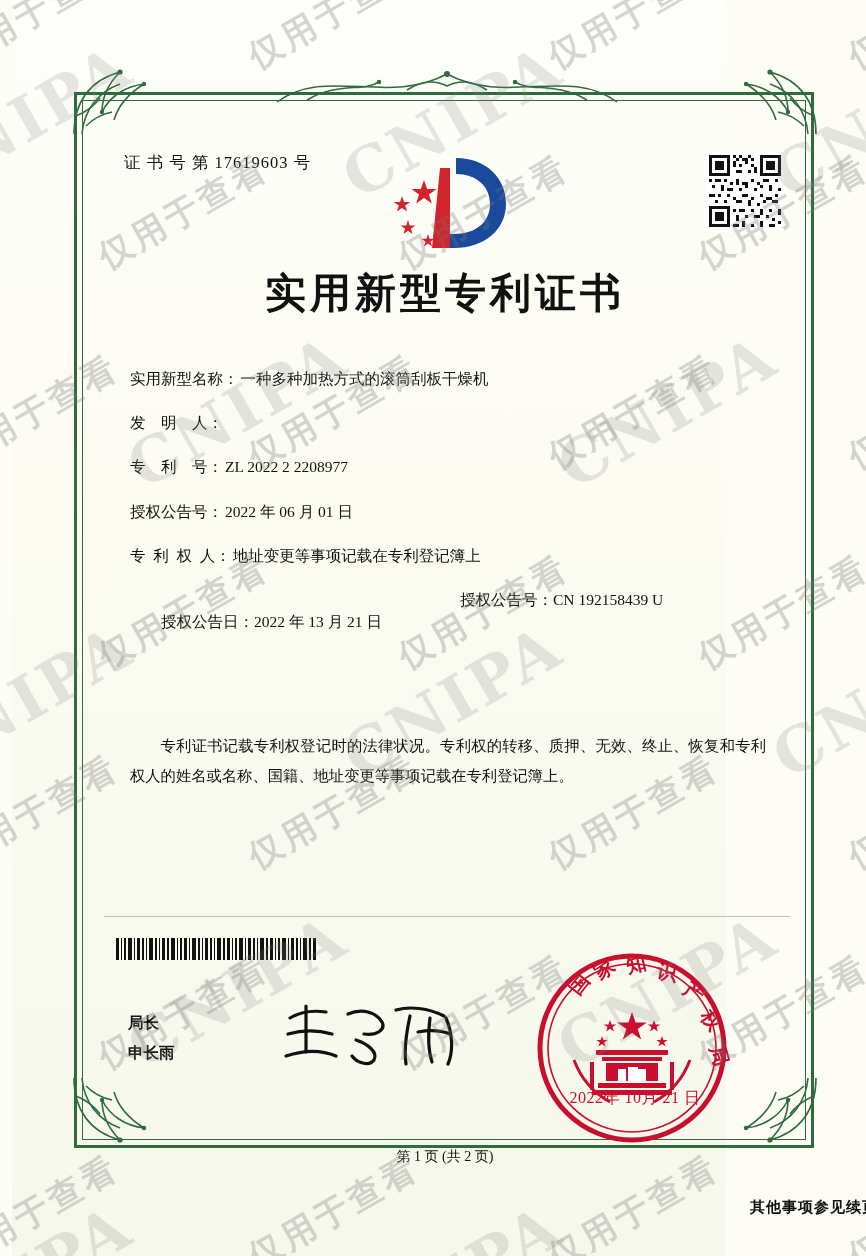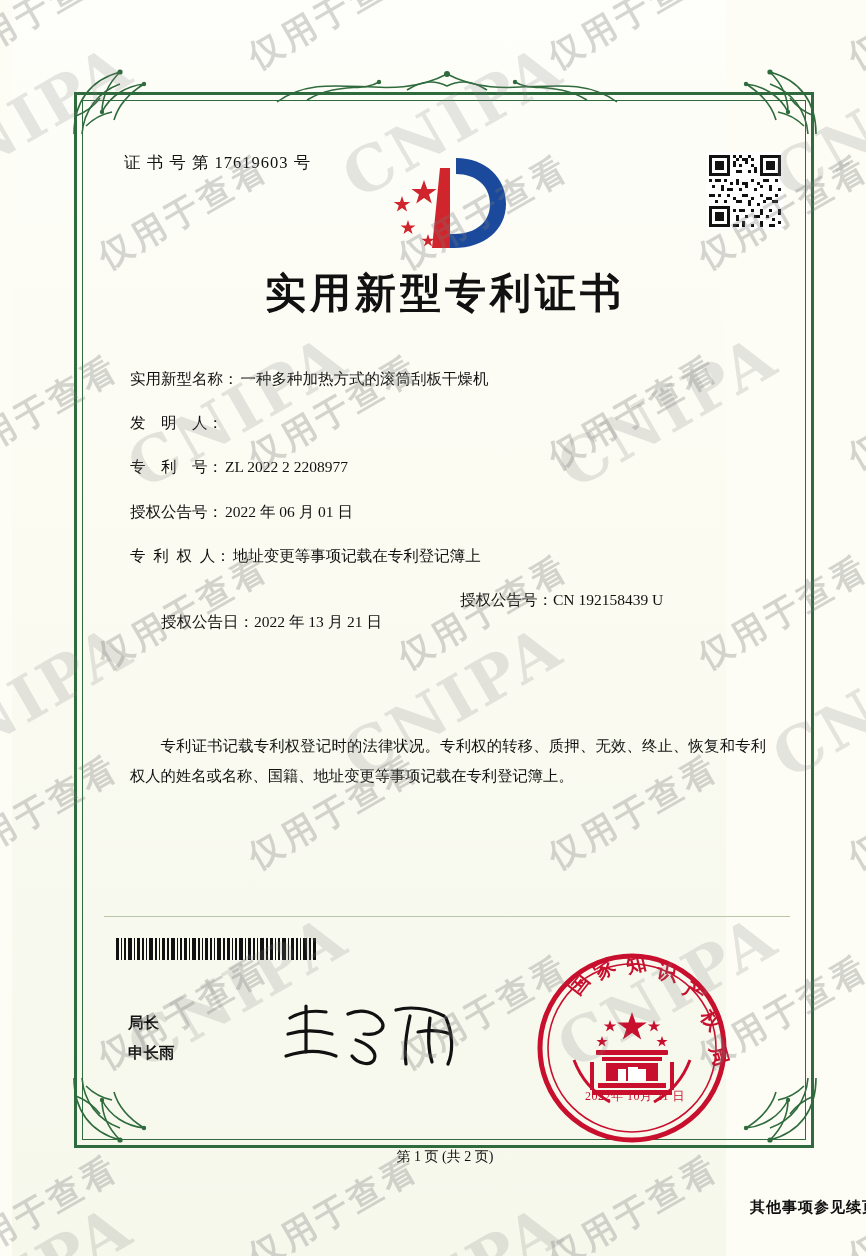--- a/index.html
+++ b/index.html
@@ -173,21 +173,21 @@
     position: absolute;
     left: 522px; top: 950px;
     width: 196px; height: 196px;
   }
   .seal svg { width:100%; height:100%; display:block; }
   .seal-date {
     position: absolute;
     left: 548px; top: 1088px;
     width: 150px;
     text-align: center;
-    font-size: 12px;
+    font-size: 16px;
     color: #c8102e;
     letter-spacing: 0.5px;
     font-family: "Liberation Serif", serif;
   }
 
   
   .page-no {
     position: absolute;
     left: 0; top: 1148px;
     width: 866px;

